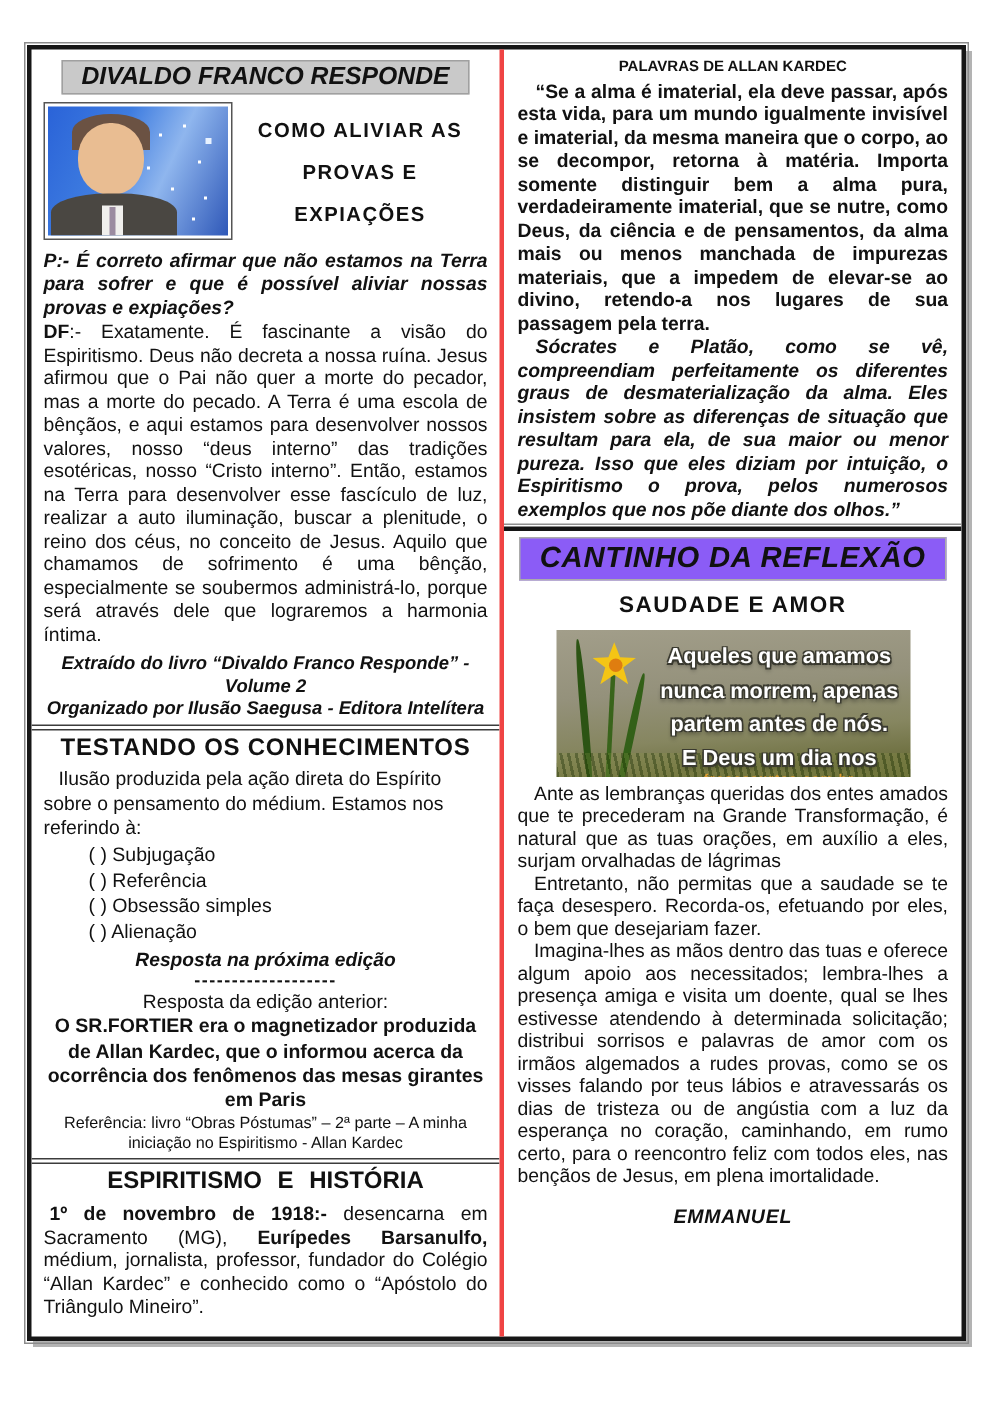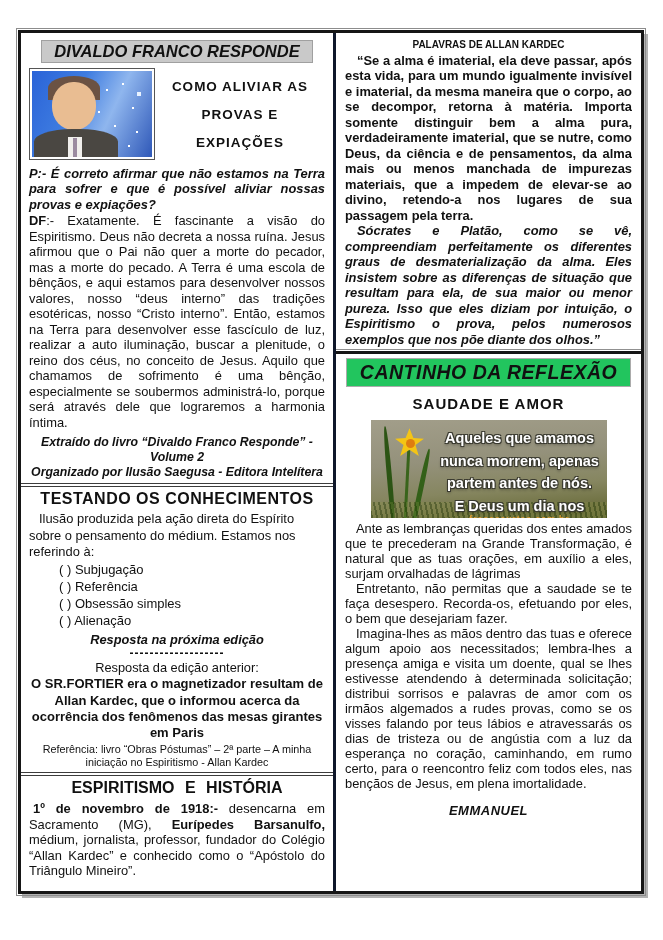--- a/index.html
+++ b/index.html
@@ -1,21 +1,21 @@
 <!DOCTYPE html>
 <html><head>
 <meta charset="utf-8">
 <style>
   html,body{margin:0;padding:0;background:#fff;}
   body{width:663px;height:940px;position:relative;font-family:"Liberation Sans",sans-serif;color:#111;}
   .frame{position:absolute;left:18px;top:30px;width:626px;height:864px;background:#fff;
          border:3px solid #161616;outline:1px solid #8c8c8c;outline-offset:1px;
          box-shadow:4px 4px 0 #b3b3b3;display:flex;box-sizing:border-box;}
   .col{box-sizing:border-box;overflow:hidden;}
-  .col-left{width:315px;border-right:3px solid #0f172a;padding:5px 8px 3px;}
+  .col-left{width:315px;border-right:3px solid #ef4444;padding:5px 8px 3px;}
   .col-right{flex:1;padding:4px 9px 3px;}
 
   
   p{margin:0;}
   .just{text-align:justify;}
   .ctr{text-align:center;}
 
   
   .bar-divaldo{background:#c9c9c9;border:1px solid #a0a0a0;margin:2px 12px 5px;padding:1px 0;
                text-align:center;font-weight:bold;font-style:italic;font-size:16.5px;}
@@ -48,21 +48,21 @@
   .hist-h{font-weight:bold;font-size:16px;word-spacing:6px;margin:3px 0 4px;}
   .hist-p{font-size:12.9px;line-height:1.2;margin-bottom:6px;text-indent:4px;}
   .hist-lead{font-weight:bold;}
 
   
   .kardec-h{font-weight:bold;font-size:10px;margin:2px 0 3px;}
   .kq1{font-weight:bold;font-size:12.9px;line-height:1.2;text-indent:12px;}
   .kq2{font-weight:bold;font-style:italic;font-size:12.9px;line-height:1.2;text-indent:12px;}
   .ksrc{font-weight:bold;font-style:italic;font-size:11.8px;line-height:1.2;margin:4px 0 4px;}
   .sep-thick{height:1px;border-top:1px solid #909090;border-bottom:3px solid #151515;margin:2px -9px 0;}
-  .bar-cantinho{background:#22c55e;border:1px solid #ababab;margin:4px 1px 5px;padding:2px 0;
+  .bar-cantinho{background:#8b5cf6;border:1px solid #ababab;margin:4px 1px 5px;padding:2px 0;
                 text-align:center;font-weight:bold;font-style:italic;font-size:19.5px;letter-spacing:.5px;}
   .saudade-h{font-weight:bold;font-size:15px;letter-spacing:1px;margin:8px 0 8px;}
   .flower{width:236px;height:98px;margin:0 auto 4px;position:relative;overflow:hidden;
           background:linear-gradient(175deg,#a29e8a 0%,#94917b 40%,#868660 68%,#6e7040 88%,#646936 100%);}
   .flower:after{content:"";position:absolute;left:0;right:0;bottom:0;height:16px;
                 background:repeating-linear-gradient(78deg,rgba(46,66,12,.45) 0 2px,rgba(140,150,70,.25) 2px 5px);}
   .fl{position:absolute;}
   .fl-leaf1{left:16px;top:6px;width:5px;height:104px;background:#2c5414;border-radius:45%;transform:rotate(-5deg);}
   .fl-leaf2{left:47px;top:28px;width:5px;height:84px;background:#336018;border-radius:45%;transform:rotate(12deg);}
   .fl-stem{left:34px;top:30px;width:3px;height:86px;background:#39641b;transform:rotate(3deg);}
@@ -115,21 +115,21 @@
     <p class="quiz-intro">Ilusão produzida pela ação direta do Espírito sobre o pensamento do médium. Estamos nos referindo à:</p>
     <div class="quiz-opts">
       <div>(  ) Subjugação</div>
       <div>(  ) Referência</div>
       <div>(  ) Obsessão simples</div>
       <div>(  ) Alienação</div>
     </div>
     <p class="quiz-next ctr">Resposta na próxima edição</p>
     <p class="quiz-dash ctr">-------------------</p>
     <p class="quiz-prev-label ctr">Resposta da edição anterior:</p>
-    <p class="quiz-prev ctr">O SR.FORTIER era o magnetizador resultam de Allan Kardec, que o informou acerca da ocorrência dos fenômenos das mesas girantes em Paris</p>
+    <p class="quiz-prev ctr">O SR.FORTIER era o magnetizador produzida de Allan Kardec, que o informou acerca da ocorrência dos fenômenos das mesas girantes em Paris</p>
     <p class="quiz-ref ctr">Referência: livro “Obras Póstumas” – 2ª parte – A minha iniciação no Espiritismo - Allan Kardec</p>
 
     <div class="sep-double"></div>
 
     <p class="hist-h ctr">ESPIRITISMO E HISTÓRIA</p>
     <p class="hist-p just"><span class="hist-lead">1º de novembro de 1918:-</span><span> desencarna em Sacramento (MG), </span><span class="hist-lead">Eurípedes Barsanulfo,</span><span> médium, jornalista, professor, fundador do Colégio “Allan Kardec” e conhecido como o “Apóstolo do Triângulo Mineiro”.</span></p>
 
   </div>
 
   <div class="col col-right">

